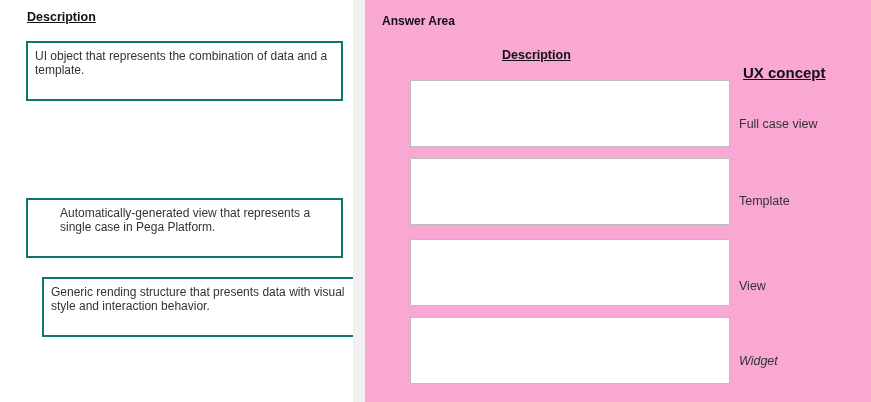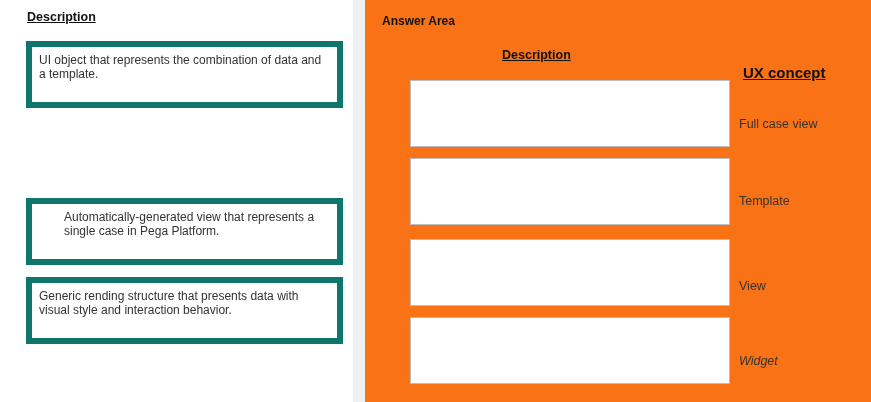--- a/index.html
+++ b/index.html
@@ -2,28 +2,28 @@
 <html><head>
 <meta charset="utf-8">
 <style>
   html, body { margin: 0; padding: 0; }
   body {
     width: 871px; height: 402px; background: #ffffff; position: relative; overflow: hidden;
     font-family: "Liberation Sans", "DejaVu Sans", sans-serif; color: #222;
   }
   .left-panel { position: absolute; left: 0; top: 0; width: 353px; height: 402px; background: #fff; }
   .divider { position: absolute; left: 353px; top: 0; width: 12px; height: 402px; background: #f0f0f0; }
-  .right-panel { position: absolute; left: 365px; top: 0; width: 506px; height: 402px; background: #f97316; }
+  .right-panel { position: absolute; left: 365px; top: 0; width: 506px; height: 402px; background: #f9a8d4; }
 
   .heading-desc {
     position: absolute; left: 27px; top: 10px; font-size: 12.5px; font-weight: bold;
     text-decoration: underline; color: #111;
   }
   .src-box {
-    position: absolute; left: 26px; width: 317px; height: 67px; border: 6px solid #0f766e;
+    position: absolute; left: 26px; width: 317px; height: 60px; border: 2px solid #0f766e;
     background: #fff; box-sizing: border-box; padding: 6px 7px; font-size: 12px; line-height: 14px; color: #333;
   }
   .answer-title { position: absolute; left: 17px; top: 14px; font-size: 12px; font-weight: bold; color: #111; }
   .col-desc {
     position: absolute; left: 137px; top: 48px; font-size: 12.5px; font-weight: bold; text-decoration: underline; color:#111;
   }
   .col-ux {
     position: absolute; left: 378px; top: 64px; font-size: 15px; font-weight: bold; text-decoration: underline; color:#111;
   }
   .drop-box {
@@ -34,21 +34,21 @@
   }
 </style>
 </head>
 <body>
 
 <div class="left-panel">
   <div class="heading-desc">Description</div>
 
   <div class="src-box" style="top:41px;">UI object that represents the combination of data and a template.</div>
   <div class="src-box" style="top:198px;padding-left:32px;">Automatically-generated view that represents a single case in Pega Platform.</div>
-  <div class="src-box" style="top:277px;">Generic rending structure that presents data with visual style and interaction behavior.</div>
+  <div class="src-box" style="top:277px;margin-left:16px;">Generic rending structure that presents data with visual style and interaction behavior.</div>
 </div>
 
 <div class="divider"></div>
 
 <div class="right-panel">
   <div class="answer-title">Answer Area</div>
   <div class="col-desc">Description</div>
   <div class="col-ux">UX concept</div>
 
   <div class="drop-box" style="top:80px;"></div>

